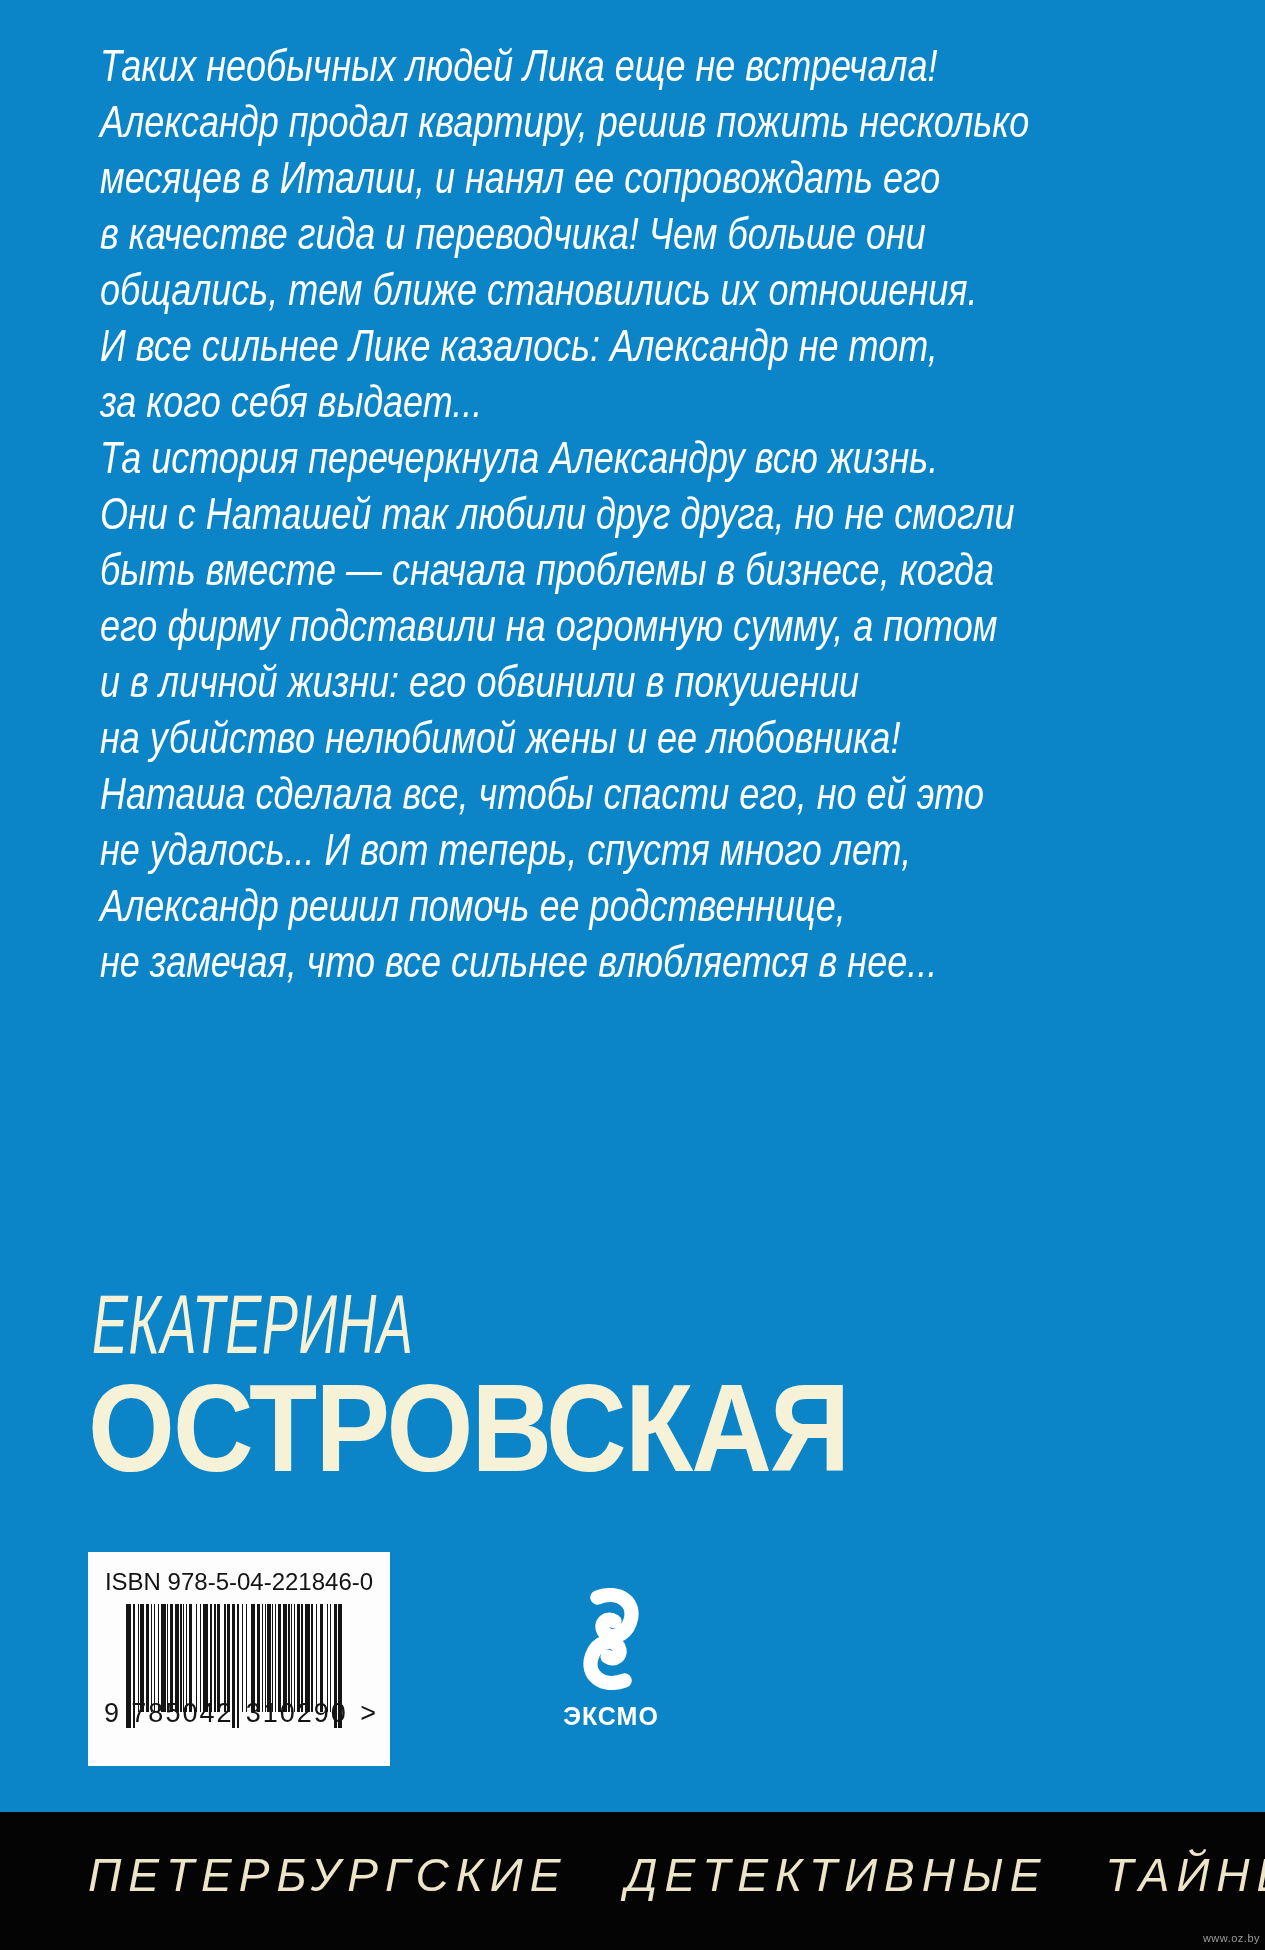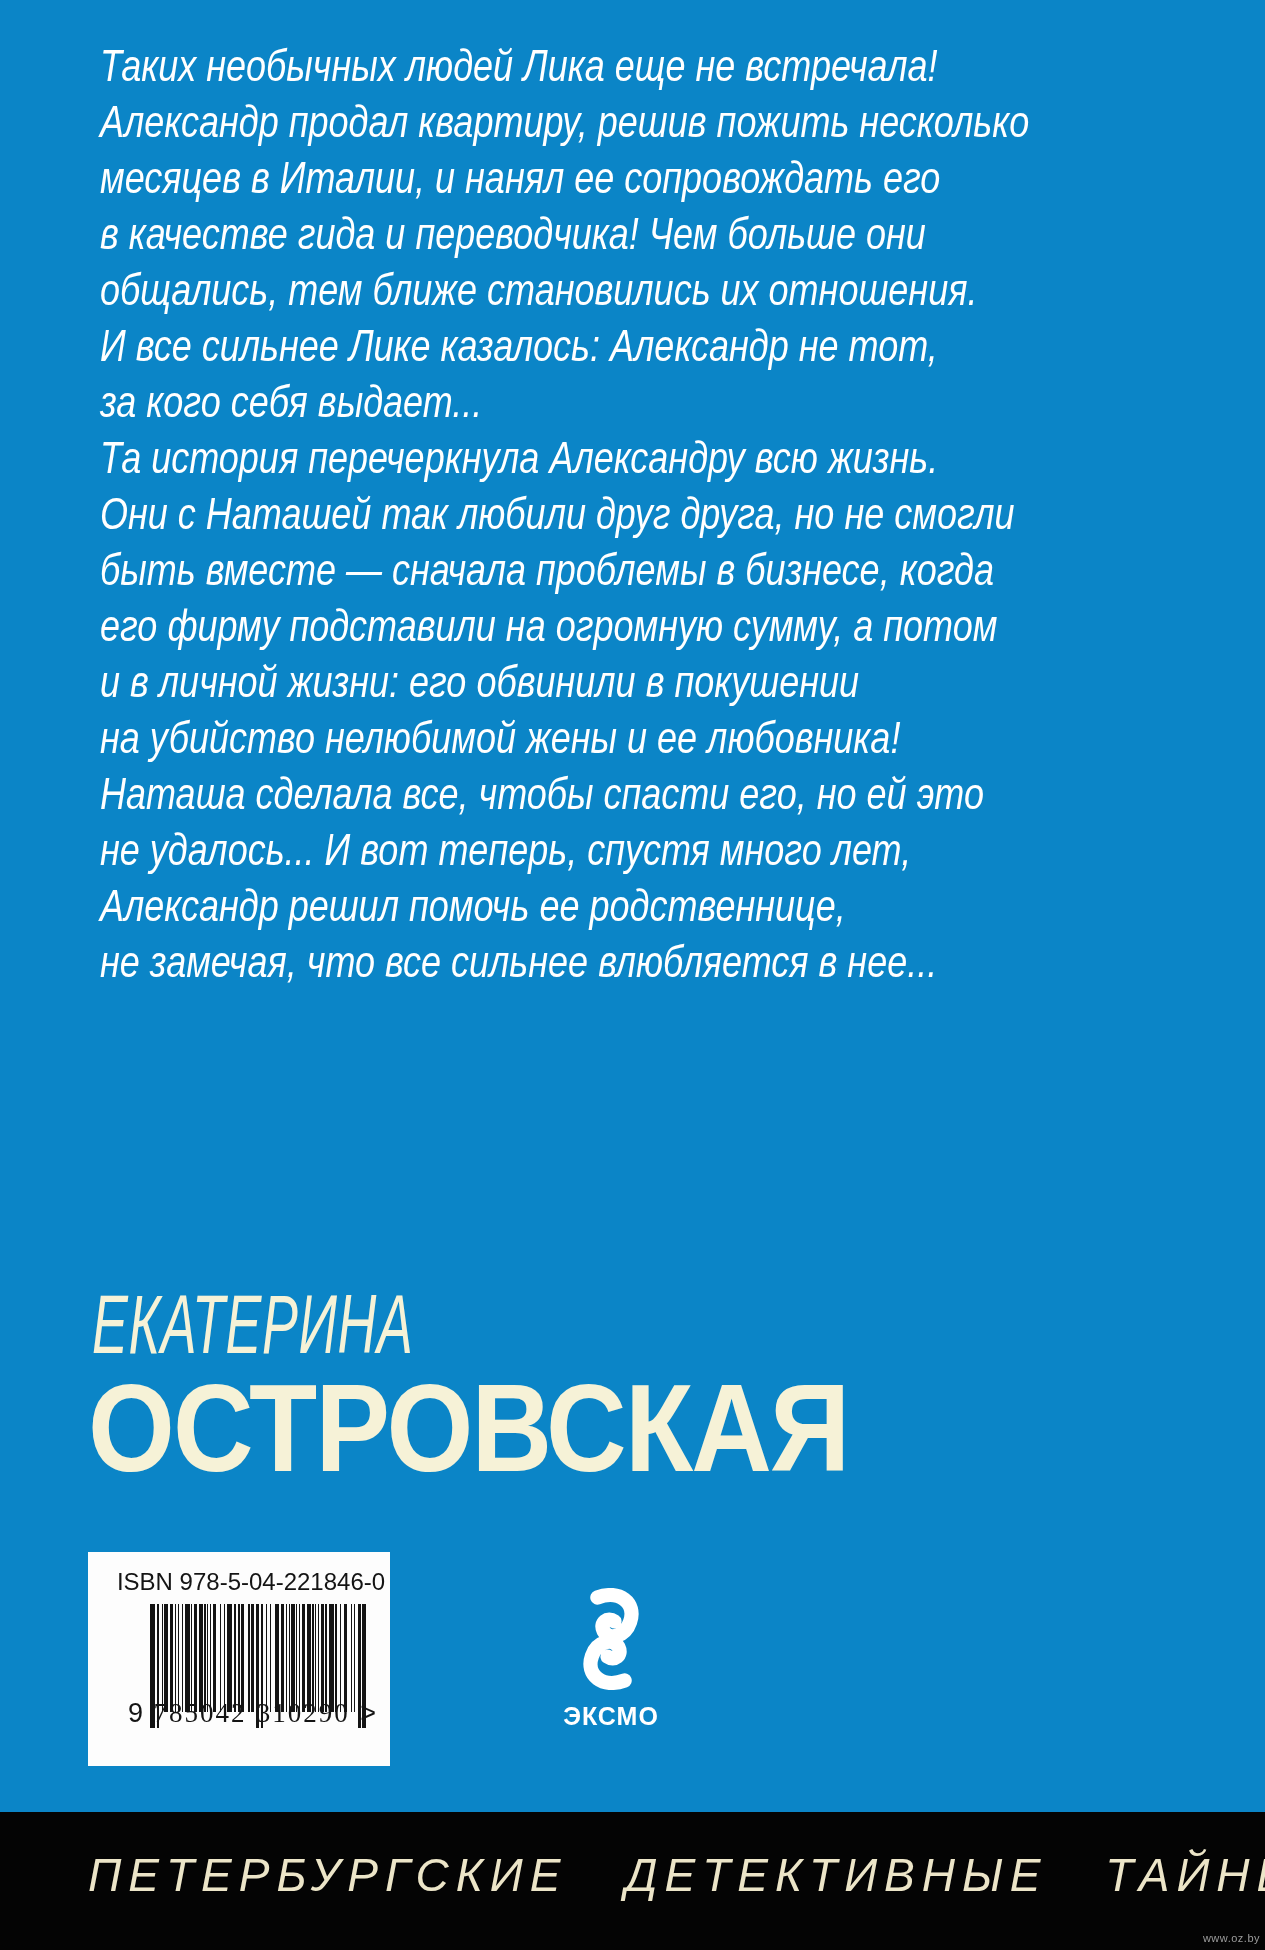--- a/index.html
+++ b/index.html
@@ -38,21 +38,20 @@
     white-space:nowrap;
   }
   
   .isbn-box{
     position:absolute;left:88px;top:1552px;
     width:302px;height:214px;
     background:var(--box-bg,#fdfdfd);
     color:var(--box-ink,#141414);
     box-sizing:border-box;
     padding-top:16px;
-    padding-left:24px;
   }
   .isbn-label{
     text-align:center;
     font-size:24px;line-height:28px;
     letter-spacing:0px;
     color:var(--box-ink,#141414);
     white-space:nowrap;
   }
   .barcode-bars{
     display:flex;align-items:flex-start;
@@ -62,21 +61,21 @@
   .bar{height:108px;background:var(--box-ink,#141414);flex:none;}
   .bar.guard{height:124px;}
   .barcode-numbers{
     position:relative;
     display:flex;justify-content:space-between;
     margin:-14px 14px 0 16px;
     font-size:27px;line-height:30px;
     color:var(--box-ink,#141414);
   }
   .barcode-numbers span{background:transparent;}
-  .bn-group{letter-spacing:2px;font-family:Liberation Serif, serif;}
+  .bn-group{letter-spacing:2px;}
   
   .publisher{
     position:absolute;left:556px;top:1588px;width:110px;
     display:flex;flex-direction:column;align-items:center;text-align:center;
   }
   .publisher svg{display:block;}
   .publisher-name{
     margin-top:12px;
     color:var(--ink,#fff);
     font-weight:700;font-size:25px;letter-spacing:1px;

